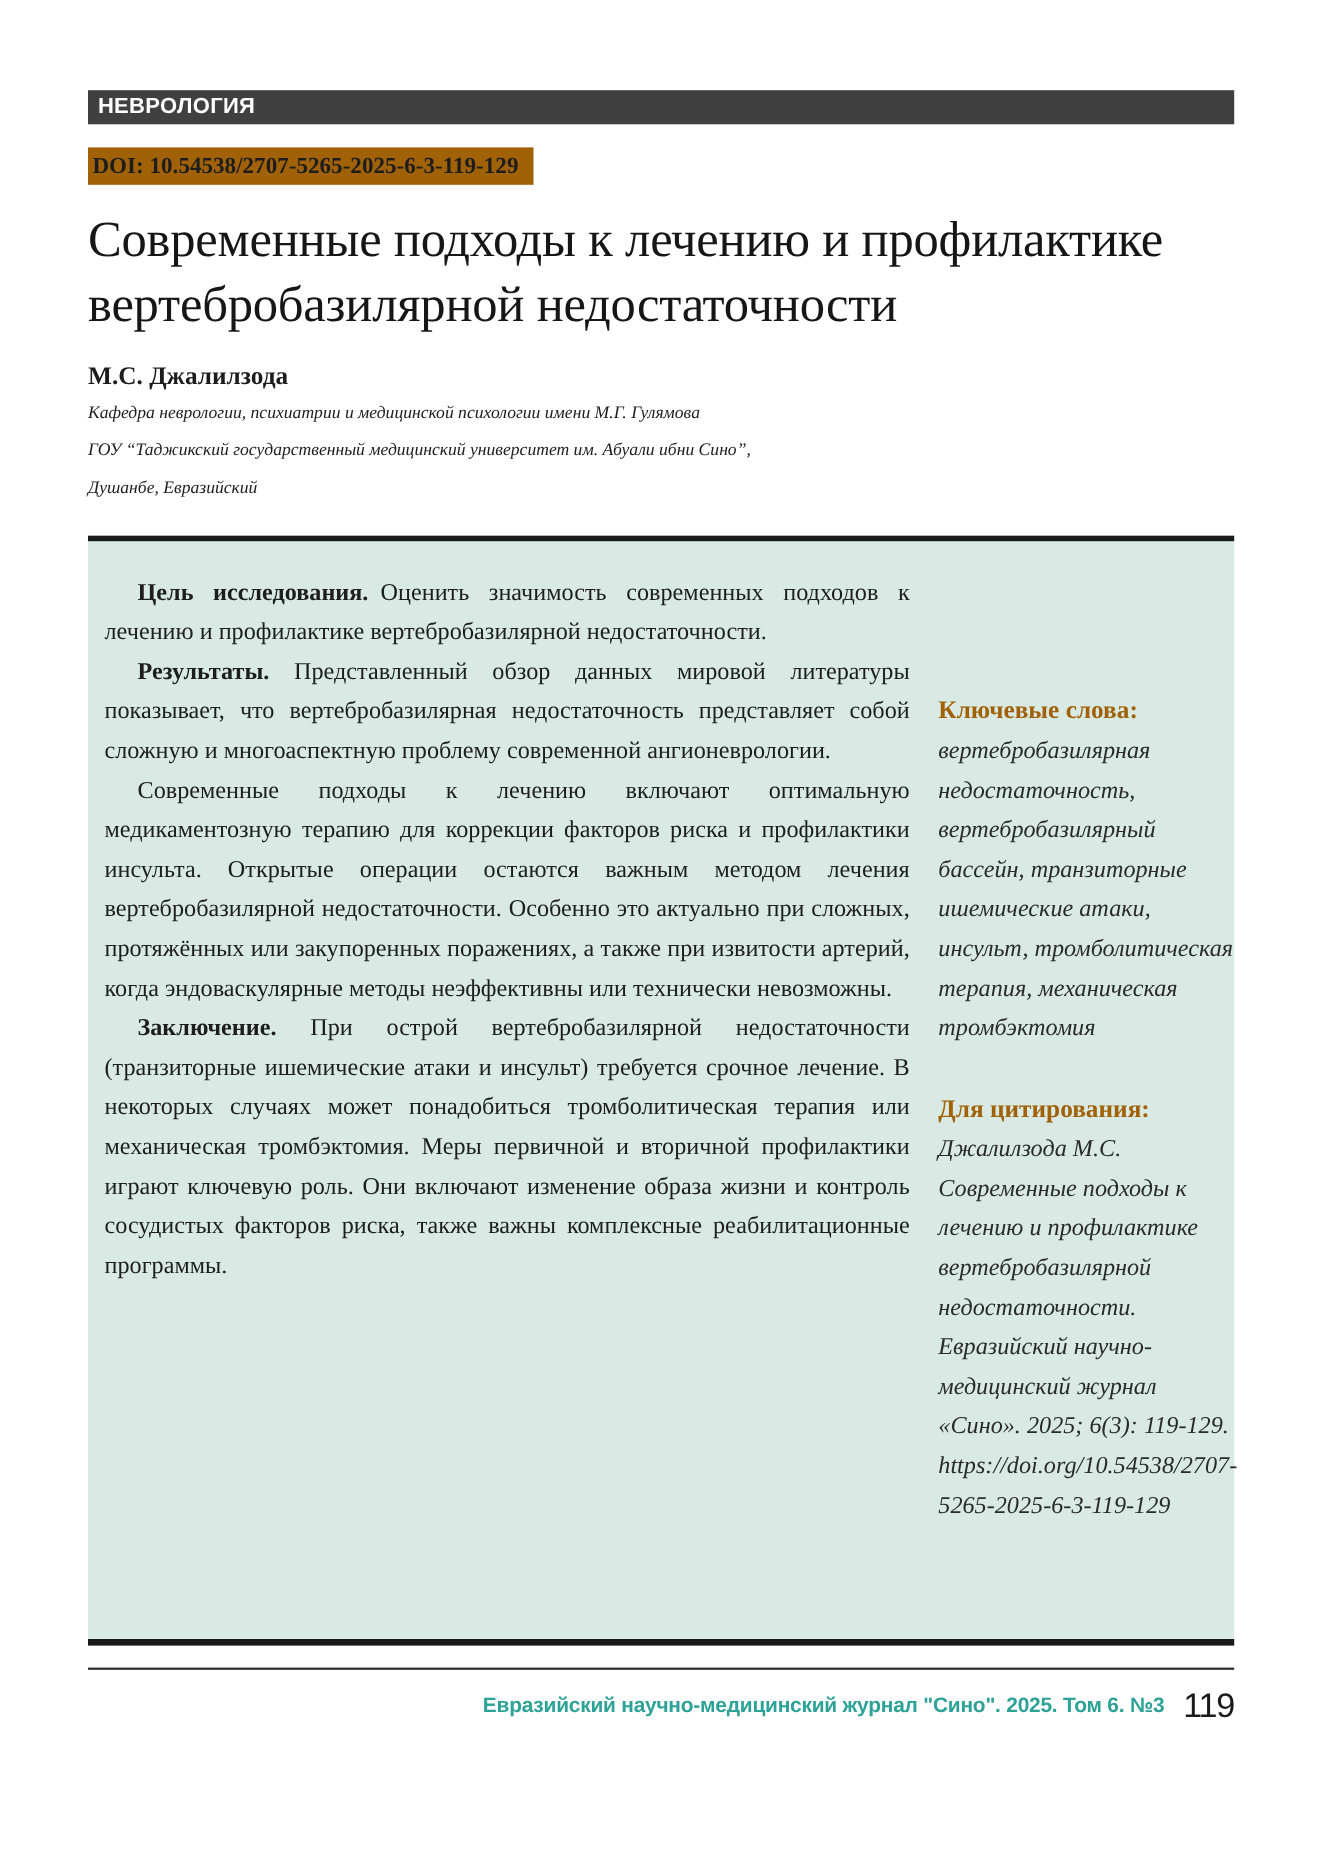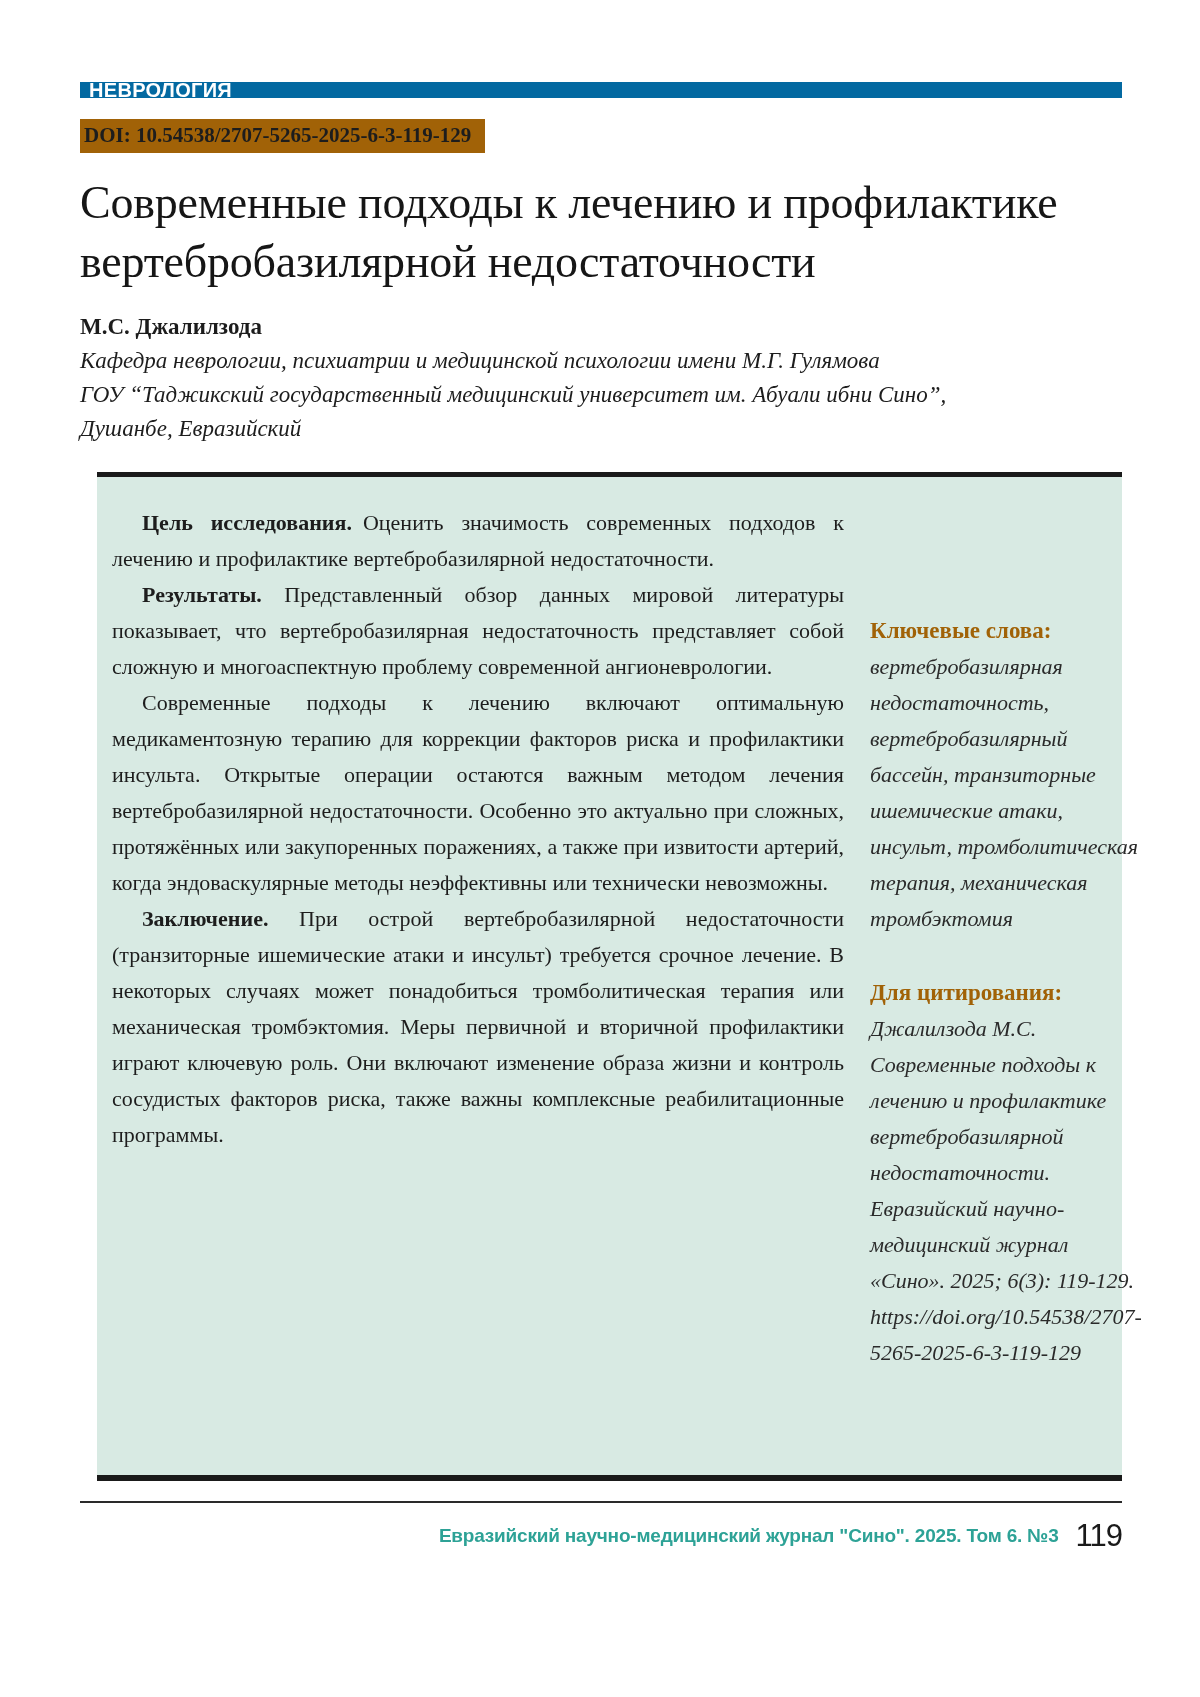--- a/index.html
+++ b/index.html
@@ -6,22 +6,22 @@
   html, body { background: #ffffff; }
   body {
     width: 1200px; height: 1697px; overflow: hidden;
     font-family: "Liberation Serif", serif;
     color: #1c1c1c;
   }
   .content { margin: 0 78px 0 80px; }
 
   
   .banner {
-    margin-top: 82px; height: 16px;
-    background: #0369a1;
+    margin-top: 82px; height: 31px;
+    background: #404040;
     display: flex; align-items: center;
     padding-left: 9px;
   }
   .banner-label {
     font-family: "Liberation Sans", sans-serif;
     font-weight: bold; font-size: 20px; color: #ffffff;
     letter-spacing: 0.3px;
   }
 
   
@@ -34,33 +34,32 @@
   }
 
   
   .title {
     margin-top: 20px;
     font-size: 46px; line-height: 59px; font-weight: 400;
     color: #161616; letter-spacing: -0.2px;
     max-width: 1000px;
   }
   .author { margin-top: 19px; font-size: 23px; font-weight: bold; line-height: 34px; }
-  .affiliation { font-style: italic; font-size: 23px; line-height: 34px; color: #1d1d1d; }
+  .affiliation { font-style: italic; font-size: 16px; line-height: 34px; color: #1d1d1d; }
 
   
   .abstract-panel {
     margin-top: 26px;
     background: #d8eae3;
     border-top: 5px solid #1a1a1a;
     border-bottom: 6px solid #1a1a1a;
     display: flex;
     padding: 28px 6px 34px 15px;
     gap: 26px;
     min-height: 1009px;
-    margin-left: 17px;
   }
   .abstract-main { width: 732px; flex: none; }
   .abs-para {
     font-size: 22px; line-height: 36px;
     text-align: justify; text-indent: 30px;
     hyphens: auto; -webkit-hyphens: auto;
     color: #1d1d1d;
   }
   .run-in { font-weight: bold; }
 

